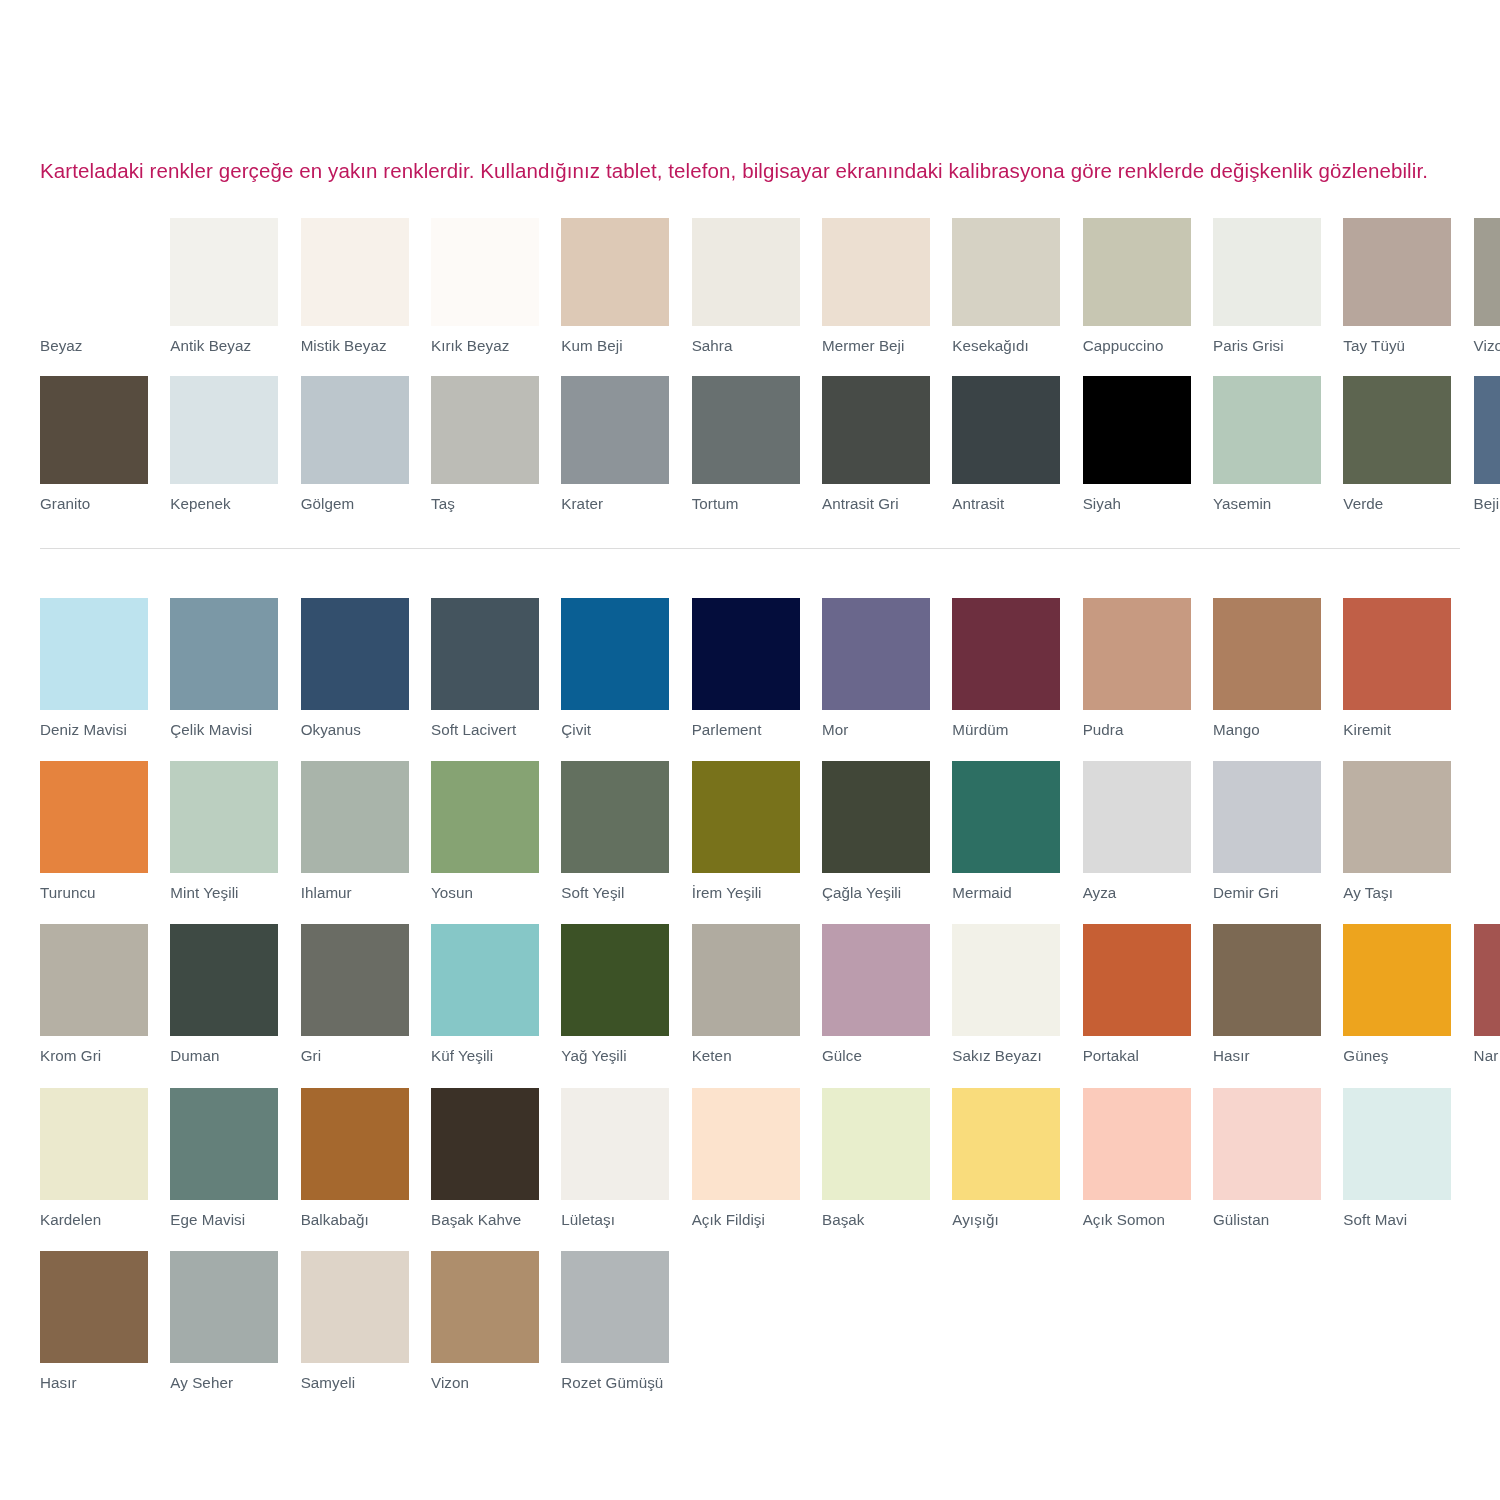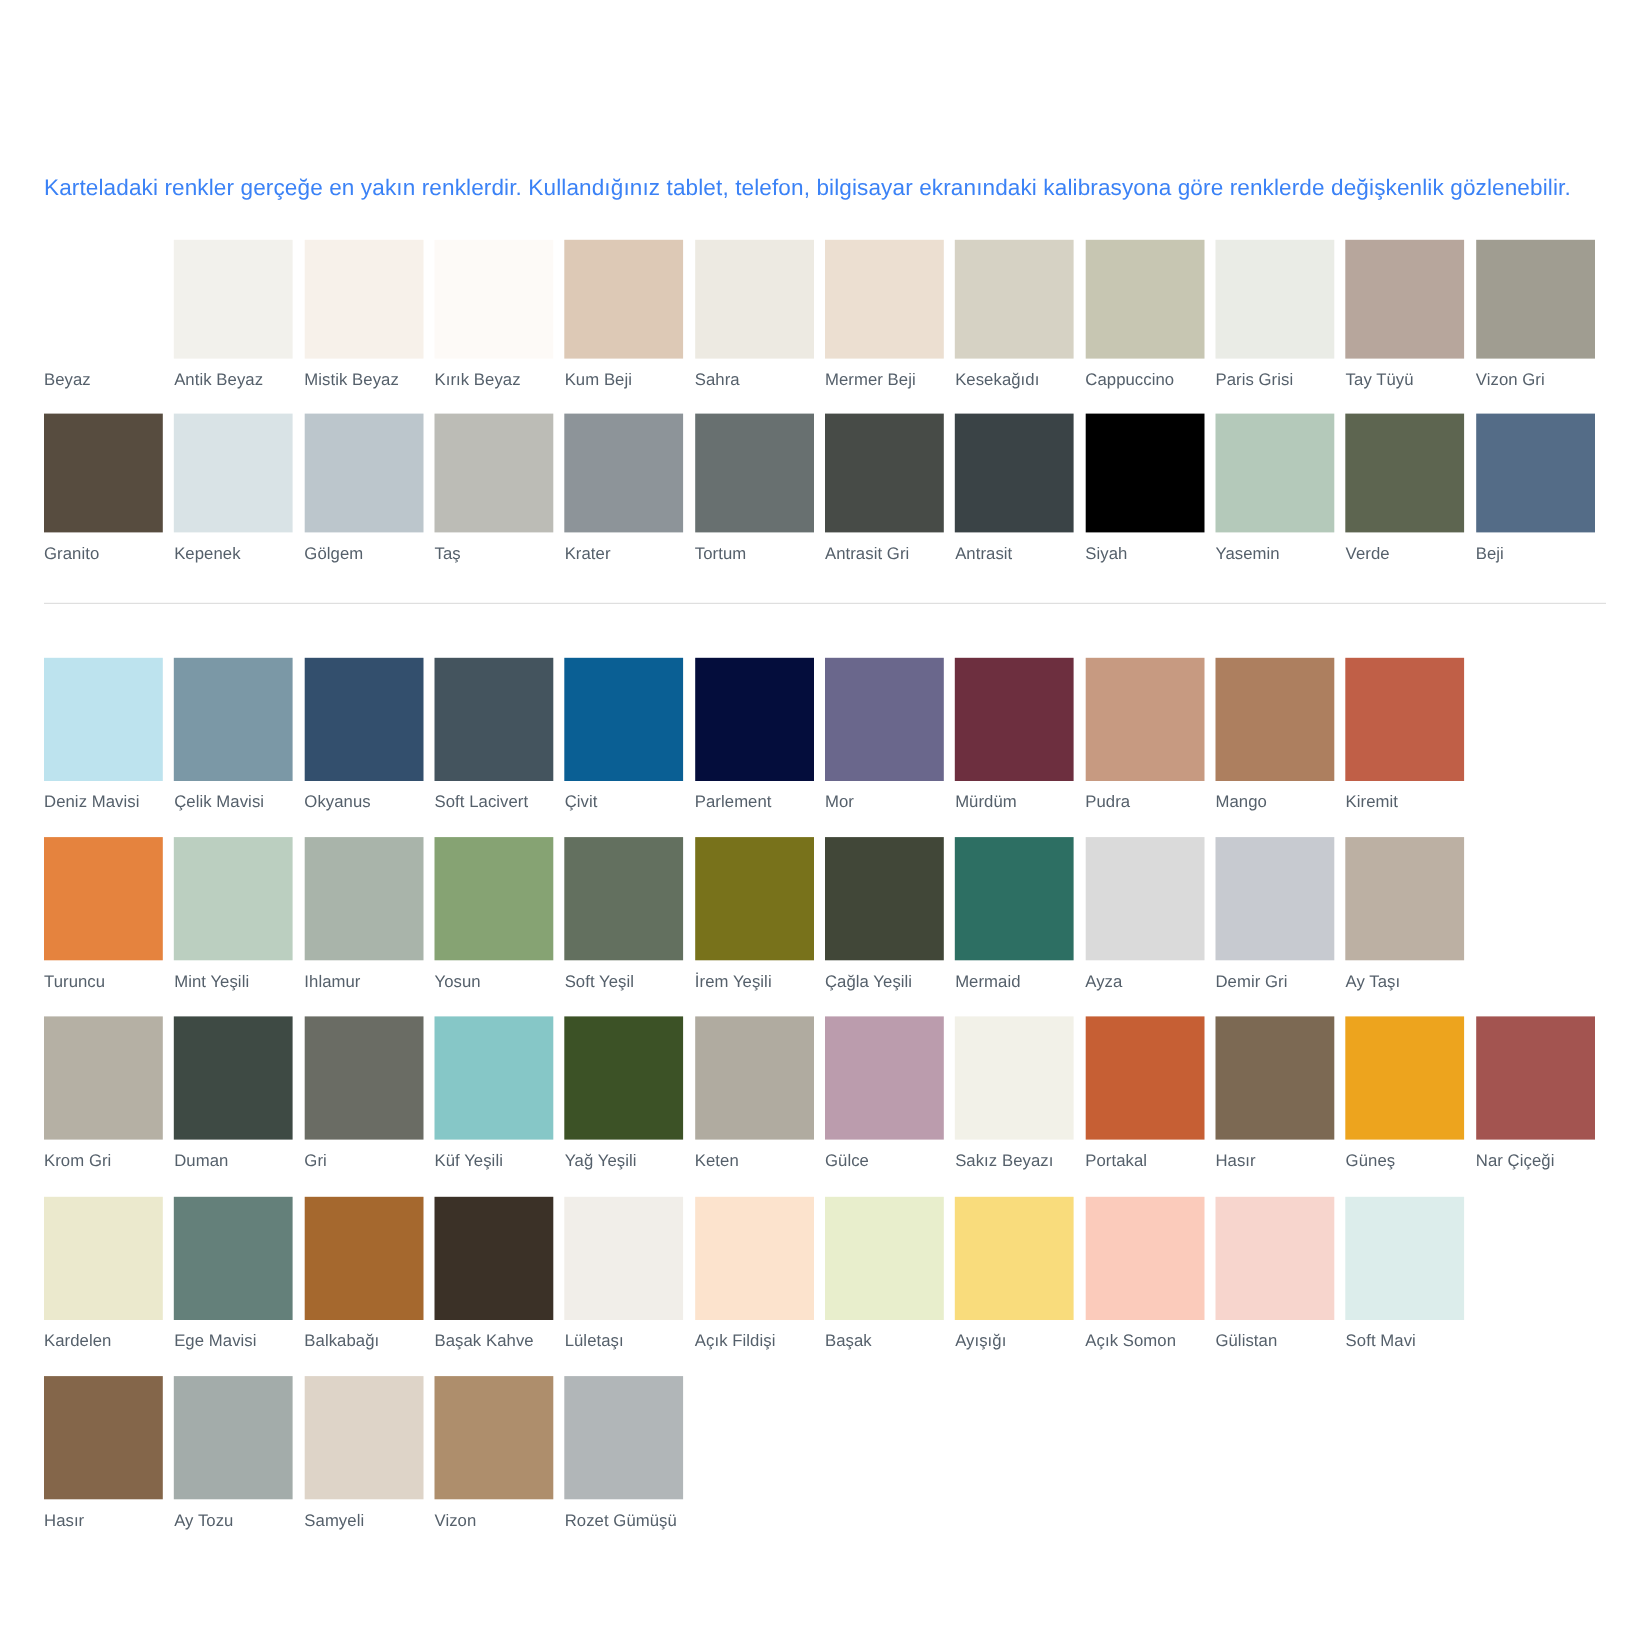--- a/index.html
+++ b/index.html
@@ -24,21 +24,21 @@
   }
 
   
   .intro {
     position: absolute;
     left: 40px;
     top: 133px;
     width: 1420px;
     font-size: 20.5px;
     line-height: 1.62;
-    color: #3b82f6;
+    color: #be185d;
     letter-spacing: .005em;
   }
 
   
   .group {
     position: absolute;
     left: 40px;
     width: 1420px;
   }
   .group-upper { top: 218px; }
@@ -50,21 +50,21 @@
     top: 548px;
     width: 1420px;
     height: 1px;
     background: #dcdcdc;
   }
 
   
   .row {
     display: grid;
     grid-template-columns: repeat(12, 118.333px);
-    column-gap: 0;
+    column-gap: 12px;
   }
   .row-upper { margin-bottom: 21px; }
   .row-lower { margin-bottom: 22px; }
 
   .cell {
     width: 118.333px;
     box-sizing: border-box;
     padding-right: 10px;
   }
 
@@ -386,21 +386,21 @@
           <span class="label">Soft Mavi</span>
         </div>
       </div>
       <div class="row row-lower">
         <div class="cell">
           <span class="swatch" title="#84664a" style="background: rgb(132, 102, 74);"></span>
           <span class="label">Hasır</span>
         </div>
         <div class="cell">
           <span class="swatch" title="#a3acaa" style="background: rgb(163, 172, 170);"></span>
-          <span class="label">Ay Tozu</span>
+          <span class="label">Ay Seher</span>
         </div>
         <div class="cell">
           <span class="swatch" title="#ded4c8" style="background: rgb(222, 212, 200);"></span>
           <span class="label">Samyeli</span>
         </div>
         <div class="cell">
           <span class="swatch" title="#ae8e6c" style="background: rgb(174, 142, 108);"></span>
           <span class="label">Vizon</span>
         </div>
         <div class="cell">

